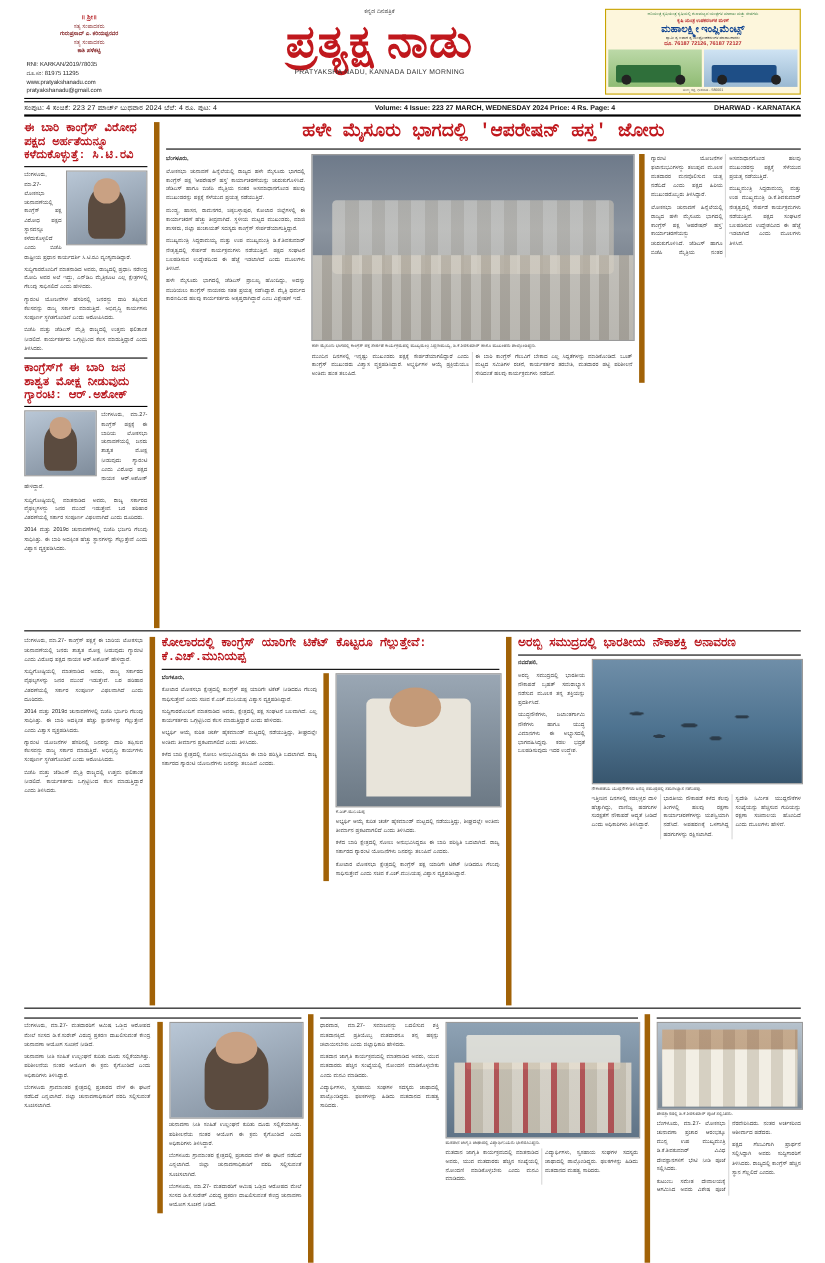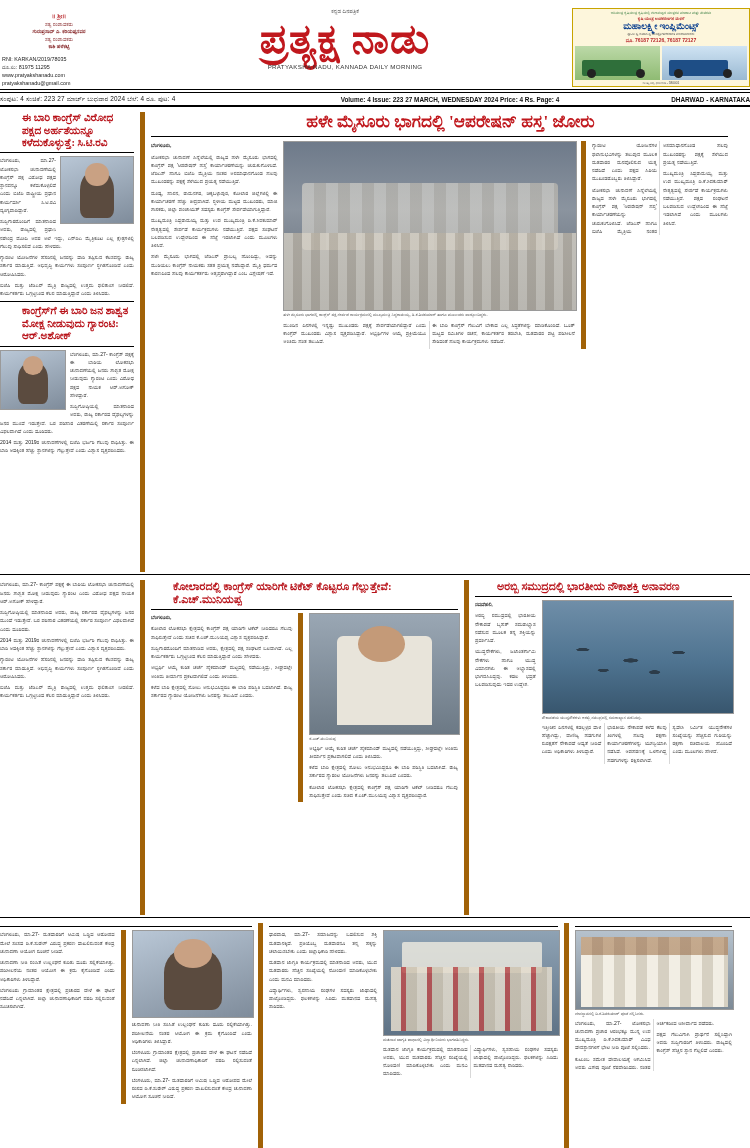--- a/index.html
+++ b/index.html
@@ -1,17 +1,17 @@
 <!DOCTYPE html>
 <html><head>
 <meta charset="utf-8">
 <style>
   html,body{margin:0;padding:0;background:#fff;}
   body{width:750px;height:1148px;font-family:"Liberation Sans",sans-serif;color:#111;}
-  .page{width:750px;height:1148px;position:relative;background:#fff;box-sizing:border-box;padding:8px 0;}
+  .page{width:750px;height:1148px;position:relative;background:#fff;box-sizing:border-box;padding:8px 22px;}
 
   
   .masthead{display:flex;align-items:flex-start;gap:6px;border-bottom:1px solid #000;padding-bottom:2px;}
   .mast-left{width:118px;font-size:5.2px;line-height:1.45;color:#7a1113;text-align:center;padding-top:4px;}
   .mast-left .om{color:#b8282c;font-size:6px;font-weight:bold;}
   .mast-left .ln{display:block;}
   .mast-left .ln.b{font-weight:bold;}
   .mast-center{flex:1;text-align:center;}
   .mast-title{font-family:"Liberation Serif",serif;font-weight:bold;color:#c0181d;font-size:41px;line-height:1;letter-spacing:1px;margin-top:4px;}
   .mast-sub{font-size:6.2px;color:#333;margin-top:3px;letter-spacing:.3px;}
@@ -37,21 +37,21 @@
   .folio{display:flex;align-items:center;border-top:1px solid #000;border-bottom:2px solid #000;font-size:6.4px;padding:2px 0;margin-top:2px;}
   .folio .k{flex:0 0 300px;letter-spacing:.2px;}
   .folio .e{flex:1;text-align:center;font-weight:bold;}
   .folio .r{flex:0 0 150px;text-align:right;font-weight:bold;}
 
   
   .zone{display:flex;gap:6px;margin-top:5px;}
   .col{box-sizing:border-box;}
   .vline{border-left:5px solid #a16207;}
 
-  .hl{font-family:Liberation Serif, serif;font-weight:bold;color:#b8131a;line-height:1.18;margin-left:22px;}
+  .hl{font-family:Liberation Mono, monospace;font-weight:bold;color:#b8131a;line-height:1.18;}
   .hl.big{font-size:17px;color:#c0181d;}
   .hl.mid{font-size:11px;}
   .hl.sm{font-size:10.5px;}
   .rule{border-bottom:1px solid #000;margin:3px 0;}
 
   .body{font-size:5.1px;line-height:1.62;text-align:justify;color:#1a1a1a;word-spacing:.3px;}
   .body p{margin:0 0 3px;}
   .cols2{column-count:2;column-gap:6px;column-rule:1px solid #d8d8d8;}
   .cols3{column-count:3;column-gap:6px;column-rule:1px solid #d8d8d8;}
 

